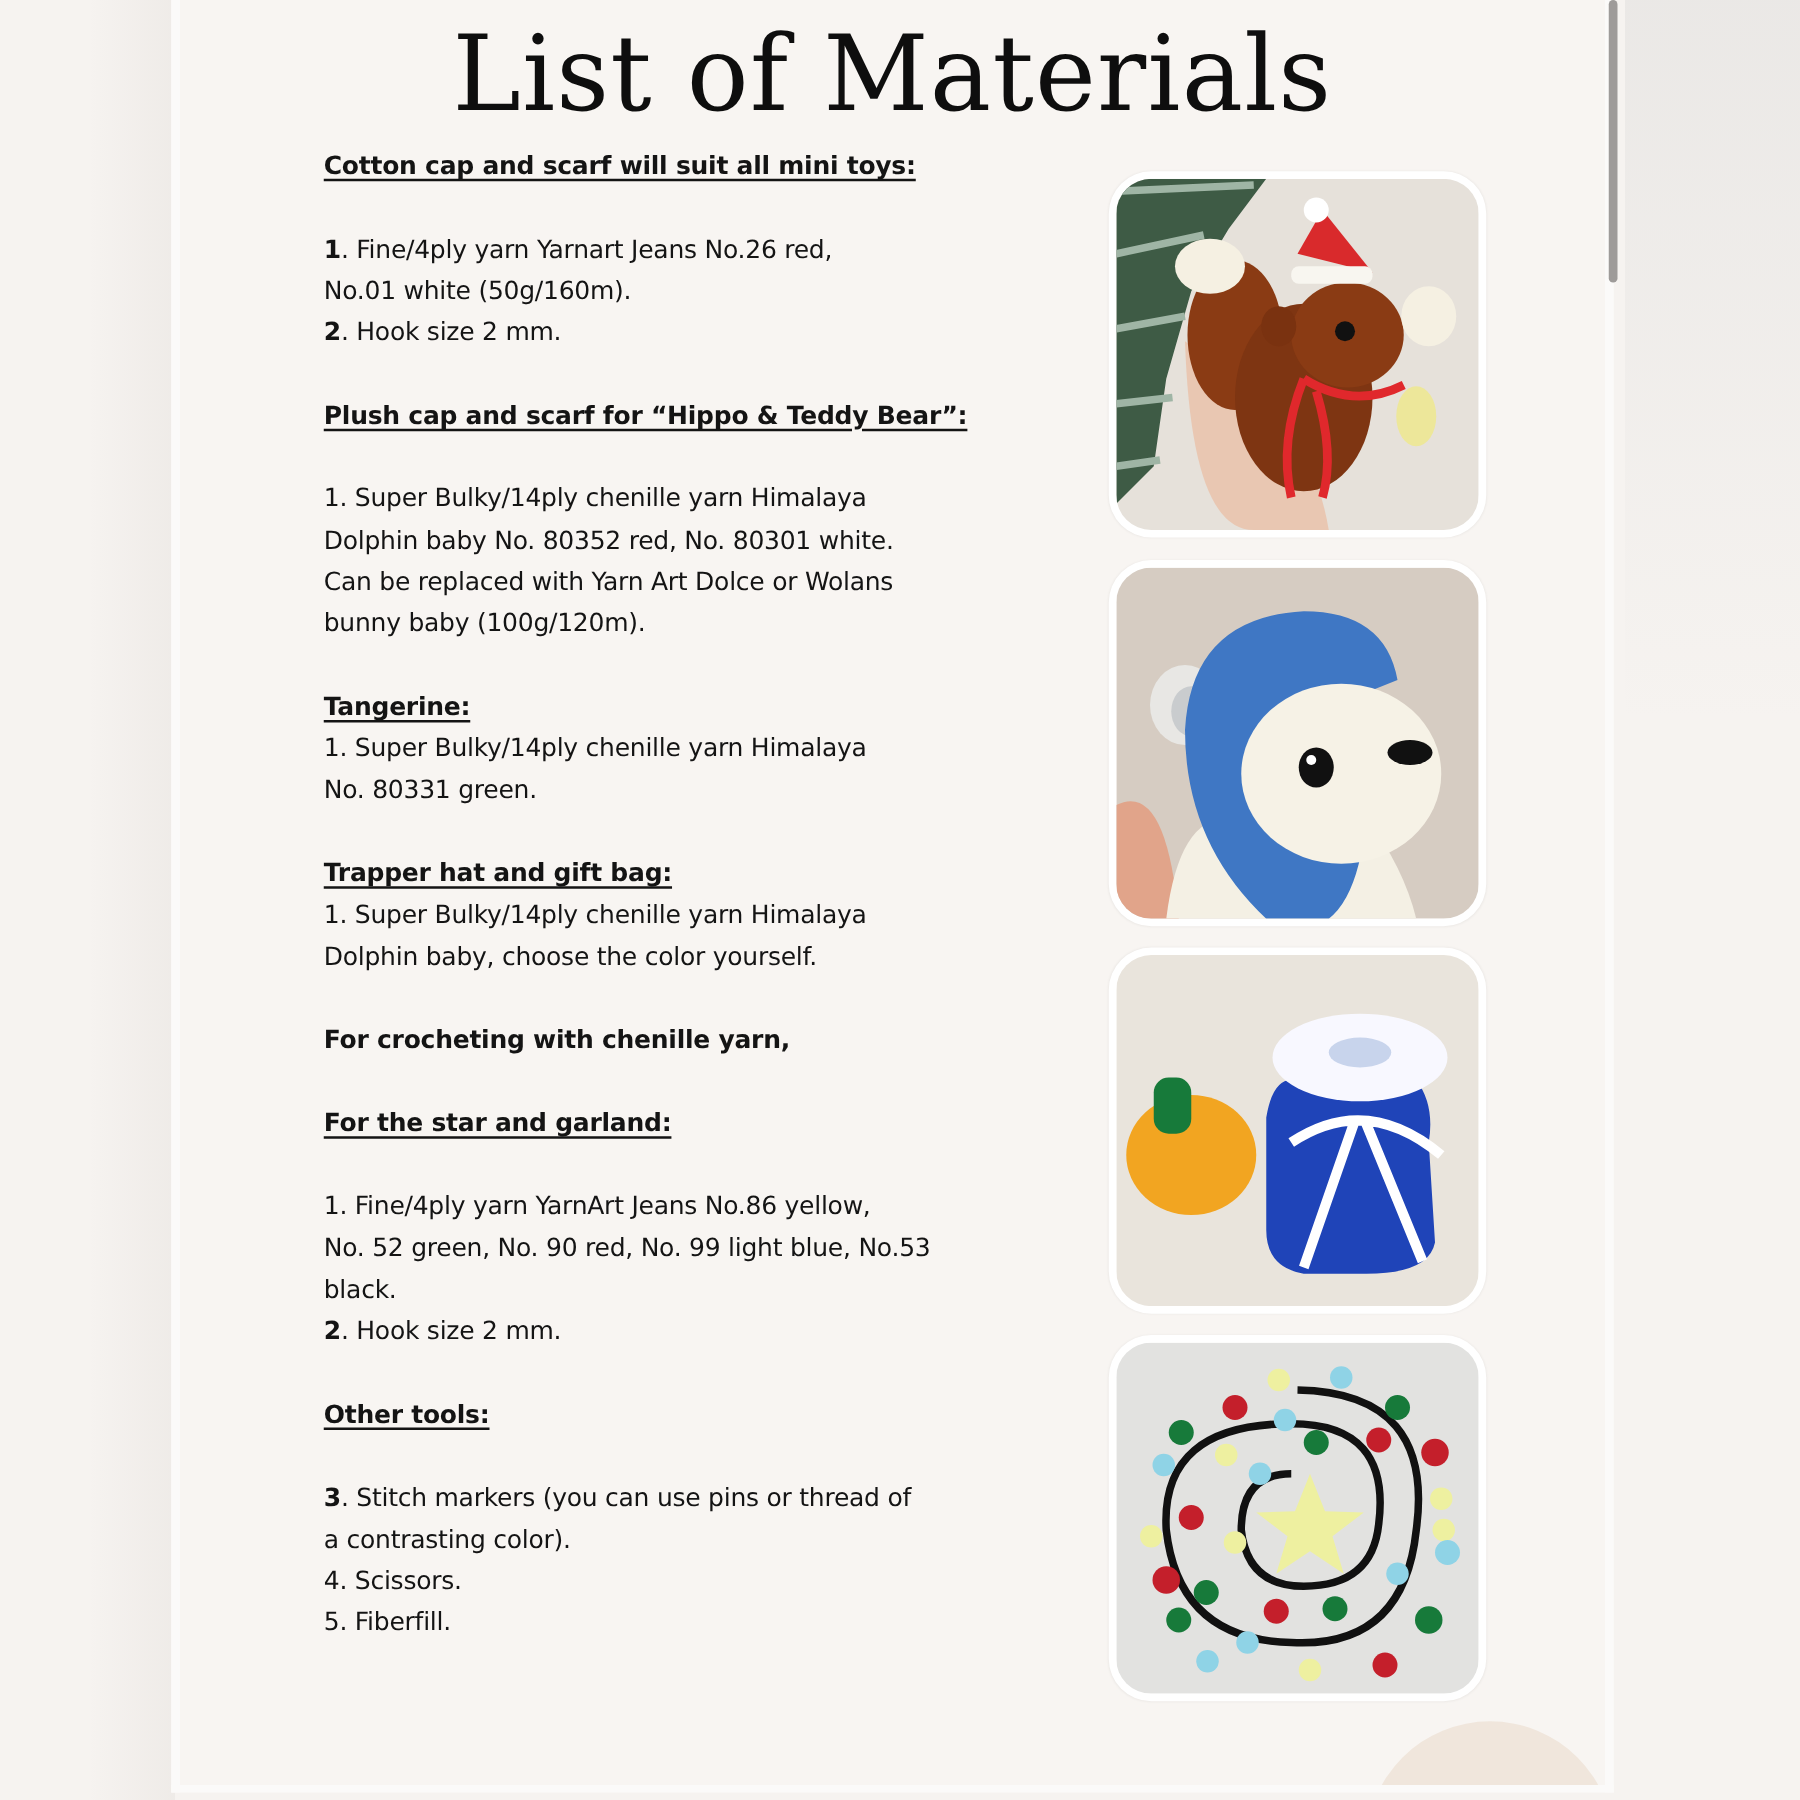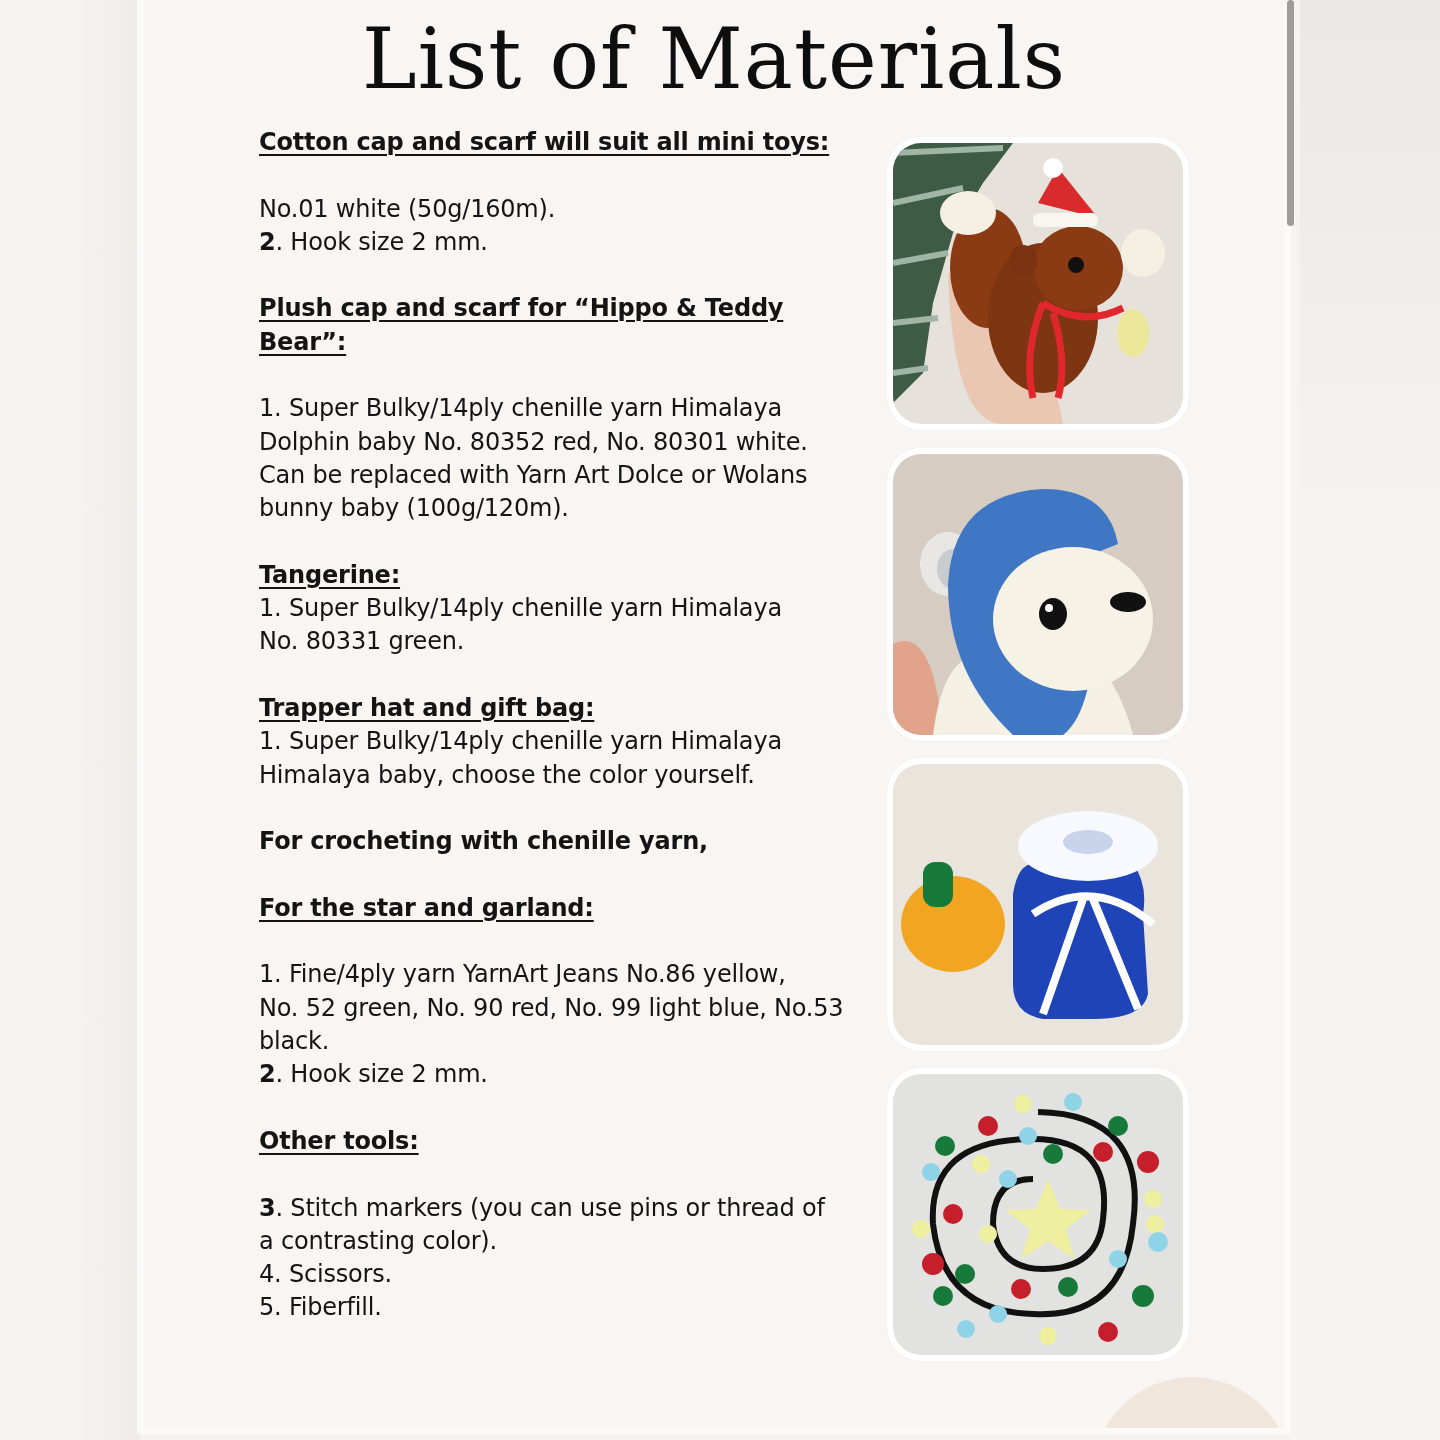--- a/index.html
+++ b/index.html
@@ -28,22 +28,22 @@
   }
   .title {
     position: absolute; left: 0; right: 0; top: 14px;
     text-align: center;
     font-family: "DejaVu Serif", "Liberation Serif", serif;
     font-size: 84px; letter-spacing: 1px;
     color: #0e0e0e; line-height: 110px;
     transform: scaleX(0.98);
   }
   .content {
-    position: absolute; left: 115px; top: 136px; width: 610px;
-    font-size: 24px; line-height: 33.3px; letter-spacing: -0.2px;
+    position: absolute; left: 115px; top: 126px; width: 610px;
+    font-size: 20px; line-height: 33.3px; letter-spacing: -0.2px;
   }
   .content p { margin: 0; }
   .heading { font-weight: bold; text-decoration: underline; text-underline-offset: 4px; text-decoration-thickness: 2px; }
   .bold { font-weight: bold; }
   .gap { height: 33.3px; }
   .num { font-weight: bold; }
 
   .photo {
     position: absolute; left: 743px; width: 302px; height: 293px;
     background: #FFFFFF; border-radius: 34px; padding: 6px; box-sizing: border-box;
@@ -69,40 +69,41 @@
 <div class="bg-shade-left"></div>
 <div class="bg-shade-right"></div>
 
 <div class="page">
   <div class="title">List of Materials</div>
 
   <div class="content">
 
     <p class="heading">Cotton cap and scarf will suit all mini toys:</p>
     <div class="gap"></div>
+    <p><span class="num">1</span><span>. Fine/4ply yarn Yarnart Jeans No.26 red,</span></p>
     <p>No.01 white (50g/160m).</p>
     <p><span class="num">2</span><span>. Hook size 2 mm.</span></p>
     <div class="gap"></div>
 
     <p class="heading">Plush cap and scarf for “Hippo &amp; Teddy Bear”:</p>
     <div class="gap"></div>
     <p><span>1</span><span>. Super Bulky/14ply chenille yarn Himalaya</span></p>
     <p>Dolphin baby No. 80352 red, No. 80301 white.</p>
     <p>Can be replaced with Yarn Art Dolce or Wolans</p>
     <p>bunny baby (100g/120m).</p>
     <div class="gap"></div>
 
     <p class="heading">Tangerine:</p>
     <p><span>1</span><span>. Super Bulky/14ply chenille yarn Himalaya</span></p>
     <p>No. 80331 green.</p>
     <div class="gap"></div>
 
     <p class="heading">Trapper hat and gift bag:</p>
     <p><span>1</span><span>. Super Bulky/14ply chenille yarn Himalaya</span></p>
-    <p>Himalaya baby, choose the color yourself.</p>
+    <p>Dolphin baby, choose the color yourself.</p>
     <div class="gap"></div>
 
     <p class="bold">For crocheting with chenille yarn,</p>
     <div class="gap"></div>
 
     <p class="heading">For the star and garland:</p>
     <div class="gap"></div>
     <p><span>1</span><span>. Fine/4ply yarn YarnArt Jeans No.86 yellow,</span></p>
     <p>No. 52 green, No. 90 red, No. 99 light blue, No.53</p>
     <p>black.</p>

